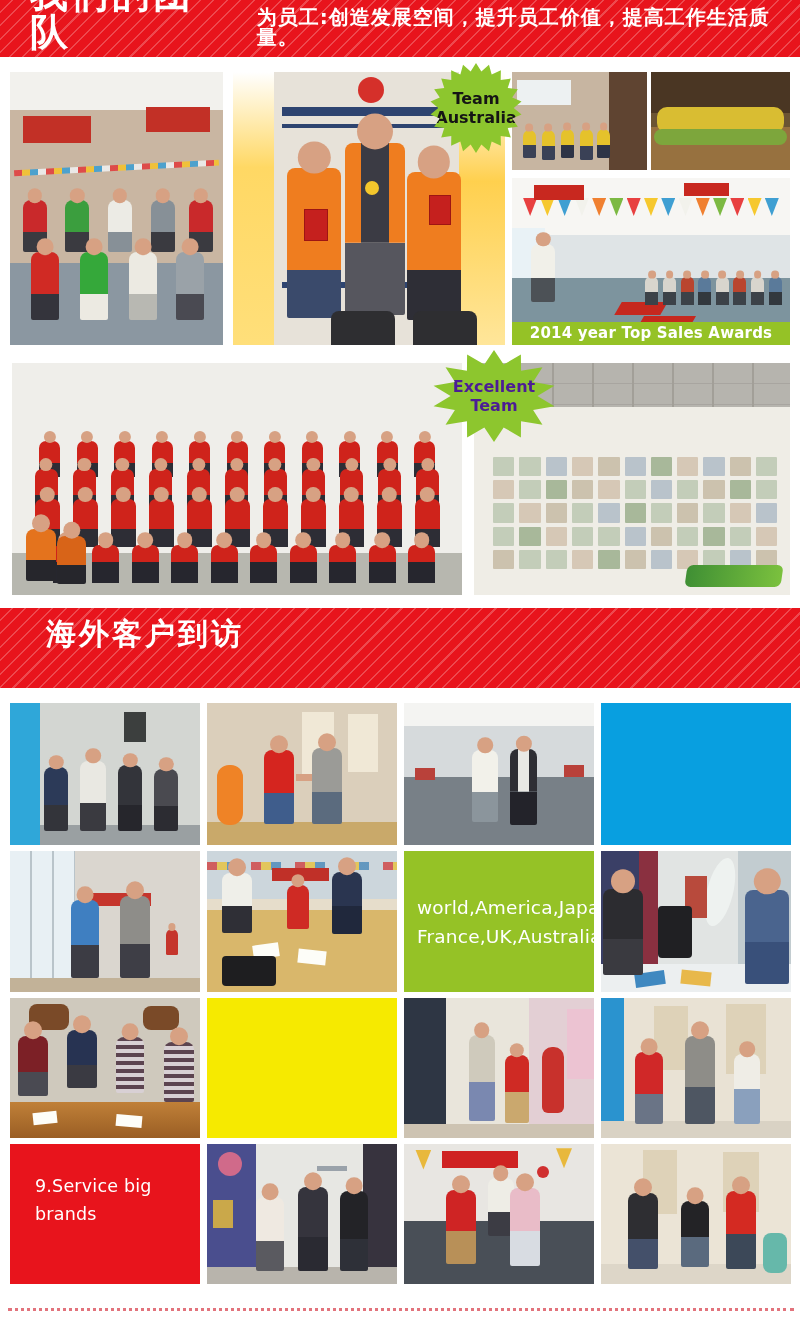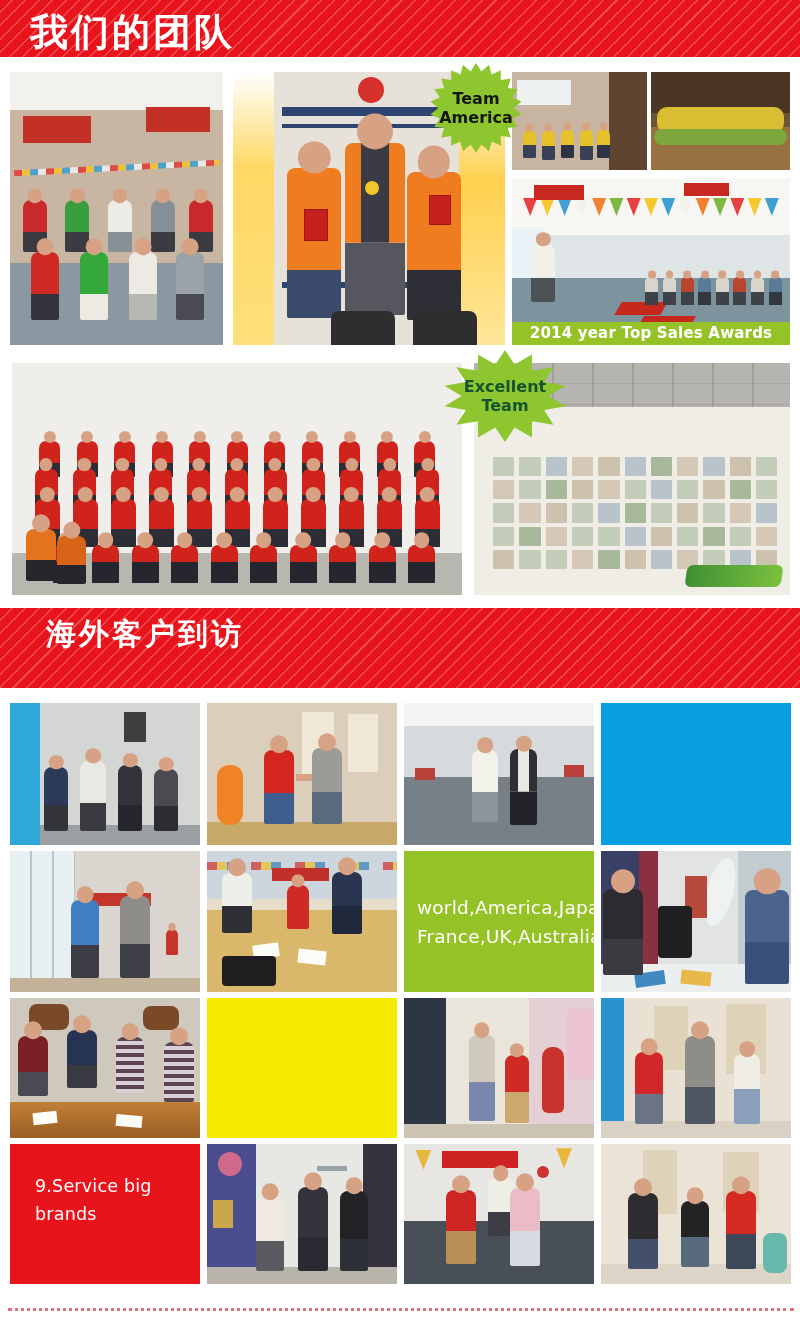--- a/index.html
+++ b/index.html
@@ -44,21 +44,21 @@
   .sp:nth-child(4n){background:linear-gradient(#5a7a9a 55%,#32383e 55%)}
   .sp::before{content:"";position:absolute;left:50%;top:0;transform:translate(-50%,-82%);
     width:60%;height:0;padding-top:60%;border-radius:50%;background:#d7a183}
   .caption{position:absolute;left:0;right:0;bottom:0;height:23px;background:var(--green,#95c226);
     color:#fff;font-weight:bold;font-size:15px;text-align:center;line-height:23px;letter-spacing:.2px}
 
   
   .burst{position:absolute;z-index:6;display:flex;flex-direction:column;align-items:center;
     justify-content:center;background:var(--badge_green,#8dc62e);font-weight:bold;text-align:center;line-height:1.2}
   #badge-tt{left:430px;top:63px;width:92px;height:90px;color:#151515;font-size:16px}
-  #badge-et{left:443px;top:350px;width:124px;height:92px;color:#14532d;font-size:16px}
+  #badge-et{left:432px;top:350px;width:124px;height:92px;color:#4c1d95;font-size:16px}
 
   
   #s2l{left:12px;top:363px;width:450px;height:232px;
     background:linear-gradient(#efeeea 0 82%,#b7b7af 82%)}
   .rp{width:24px;height:44px;border-radius:7px 7px 0 0;position:relative;flex:none;
     background:linear-gradient(#cf231b 62%,#2d2d35 62%)}
   .rp::before{content:"";position:absolute;left:50%;top:0;transform:translate(-50%,-82%);
     width:58%;height:0;padding-top:58%;border-radius:50%;background:#d7a183}
   #s2l .r1 .rp{width:21px;height:36px}
   #s2l .r2 .rp{width:23px;height:42px}
@@ -106,20 +106,21 @@
 
   .dashline{position:absolute;left:8px;right:6px;top:1308px;border-top:3px dotted var(--dash,#e2737c)}
 </style>
 </head>
 <body>
 
 <div id="page">
 
   <div class="banner" id="banner1">
     <span class="t">我们的团队</span>
+    <span class="s">为员工:创造发展空间，提升员工价值，提高工作生活质量。</span>
   </div>
 
   <div class="ph" id="p11">
     <div class="dec" style="left:6%;top:16%;width:32%;height:10%;background:#c23026"></div>
     <div class="dec" style="left:64%;top:13%;width:30%;height:9%;background:#c23026"></div>
     <div class="dec" style="left:2%;top:34%;right:2%;height:6px;transform:rotate(-3deg);opacity:.9;background:repeating-linear-gradient(90deg,#e04040 0 8px,#f4c22e 8px 16px,#3f9fd2 16px 24px,#eee 24px 32px)"></div>
     <div class="p" style="left:6%;bottom:34%;width:24px;height:52px;background:linear-gradient(#c9292b 62%,#3a3a40 62%)"></div>
     <div class="p" style="left:26%;bottom:34%;width:24px;height:52px;background:linear-gradient(#3b9e3e 62%,#3a3a40 62%)"></div>
     <div class="p" style="left:46%;bottom:34%;width:24px;height:52px;background:linear-gradient(#ecebe5 62%,#879097 62%)"></div>
     <div class="p" style="left:66%;bottom:34%;width:24px;height:52px;background:linear-gradient(#879097 62%,#3a3a40 62%)"></div>
@@ -193,21 +194,21 @@
         <div class="sp"></div>
         <div class="sp"></div>
         <div class="sp"></div>
         <div class="sp"></div>
       </div>
     <div class="caption">2014 year Top Sales Awards Ceremony</div>
   </div>
 
   <div class="burst" id="badge-tt" style="clip-path: polygon(50% 0%, 55.83% 9.42%, 64.09% 2.03%, 67.03% 12.71%, 77.03% 7.94%, 76.85% 19.01%, 87.79% 17.26%, 84.49% 27.83%, 95.48% 29.23%, 89.34% 38.45%, 99.49% 42.88%, 91% 50%, 99.49% 57.12%, 89.34% 61.55%, 95.48% 70.77%, 84.49% 72.17%, 87.79% 82.74%, 76.85% 80.99%, 77.03% 92.06%, 67.03% 87.29%, 64.09% 97.97%, 55.83% 90.58%, 50% 100%, 44.17% 90.58%, 35.91% 97.97%, 32.97% 87.29%, 22.97% 92.06%, 23.15% 80.99%, 12.21% 82.74%, 15.51% 72.17%, 4.52% 70.77%, 10.66% 61.55%, 0.51% 57.12%, 9% 50%, 0.51% 42.88%, 10.66% 38.45%, 4.52% 29.23%, 15.51% 27.83%, 12.21% 17.26%, 23.15% 19.01%, 22.97% 7.94%, 32.97% 12.71%, 35.91% 2.03%, 44.17% 9.42%);">
     <span>Team</span>
-    <span>America</span>
+    <span>Australia</span>
   </div>
   <div class="burst" id="badge-et" style="clip-path: polygon(50% 0%, 57.79% 15.88%, 71.69% 4.95%, 71.82% 22.64%, 89.09% 18.83%, 81.53% 34.81%, 98.75% 38.87%, 85% 50%, 98.75% 61.13%, 81.53% 65.19%, 89.09% 81.17%, 71.82% 77.36%, 71.69% 95.05%, 57.79% 84.12%, 50% 100%, 42.21% 84.12%, 28.31% 95.05%, 28.18% 77.36%, 10.91% 81.17%, 18.47% 65.19%, 1.25% 61.13%, 15% 50%, 1.25% 38.87%, 18.47% 34.81%, 10.91% 18.83%, 28.18% 22.64%, 28.31% 4.95%, 42.21% 15.88%);">
     <span>Excellent</span>
     <span>Team</span>
   </div>
 
   <div class="ph" id="s2l">
     <div class="frow r1" style="left:6%;right:6%;bottom:118px">
         <div class="rp"></div>
         <div class="rp"></div>

